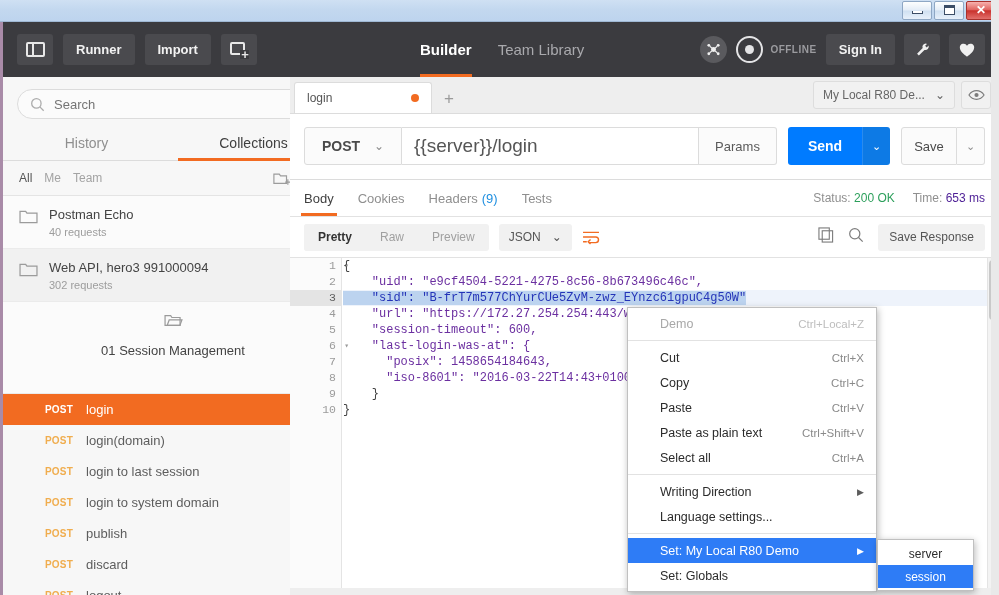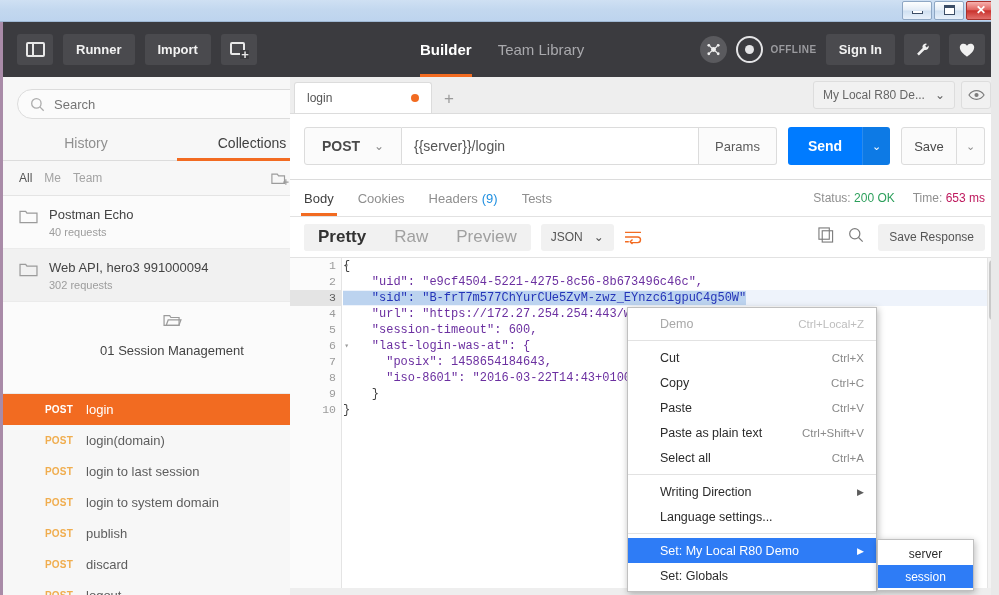--- a/index.html
+++ b/index.html
@@ -84,21 +84,21 @@
     display: flex; align-items: center; justify-content: center;
     color: #f0f0f0; font-size: 13px;
   }
   .offline-label { color: #9b9b9f; font-size: 10px; font-weight: bold; letter-spacing: .5px; margin-left: -2px;}
   .ring { width: 27px; height: 27px; border-radius: 50%; border: 2px solid #e4e4e6; display:flex; align-items:center; justify-content:center;}
   .ring .dot { width: 9px; height: 9px; border-radius: 50%; background: #e4e4e6; }
 
   
   .sidebar {
     position: absolute; left: 3px; top: 77px; width: 335px; height: 518px;
-    background: #f7f7f7; border-right: 3px solid #84cc16;
+    background: #f7f7f7; border-right: 1px solid #84cc16;
     overflow: hidden;
   }
   .search-wrap { padding: 12px 14px 10px 14px; }
   .search-box {
     height: 30px; border: 1px solid #dcdcdc; border-radius: 16px;
     background: #fbfbfb; display: flex; align-items: center; padding: 0 12px; gap: 9px;
   }
   .search-box svg { flex: none; }
   .search-box input {
     border: none; outline: none; background: transparent;
@@ -207,21 +207,21 @@
   .urlbar { display: flex; align-items: stretch; height: 38px; }
   .method-box {
     min-width: 98px; border: 1px solid #dcdcdc; border-radius: 3px 0 0 3px;
     background: #fbfbfb; display: flex; align-items: center; justify-content: center; gap: 14px;
     font-size: 14px; font-weight: bold; color: #4a4a4a; cursor: pointer;
   }
   .method-box .cv { font-weight: normal; color: #8d8d8d; font-size: 12px; }
   .url-input {
     flex: 1; border: 1px solid #dcdcdc; border-left: none;
     background: #ffffff; padding: 0 12px;
-    font-size: 14px; color: #555555;
+    font-size: 19px; color: #555555;
     display: flex; align-items: center;
     font-family: "Liberation Sans", sans-serif;
   }
   .params-btn {
     min-width: 78px; border: 1px solid #dcdcdc; border-left: none; border-radius: 0 3px 3px 0;
     background: #fbfbfb; display: flex; align-items: center; justify-content: center;
     font-size: 13px; color: #5a5a5a; cursor: pointer;
   }
   .send-group { display: flex; margin-left: 11px; }
   .send-btn {
@@ -253,31 +253,31 @@
     font-size: 13px; color: #8f8f8f; cursor: pointer; height: 100%;
     display: flex; align-items: center; position: relative;
   }
   .rs-tab.active { color: #3f3f3f; }
   .rs-tab.active::after {
     content:''; position: absolute; left: -3px; right: -3px; bottom: 0; height: 3px; background: #f26b21;
   }
   .rs-tab .cnt { color: #1f8fe0; margin-left: 4px; }
   .resp-meta { margin-left: auto; display: flex; gap: 18px; font-size: 12px; color: #8f8f8f; }
   .resp-meta b { color: #2c9f5b; font-weight: normal; }
-  .resp-meta .tm { color: #be185d; text-align: center; }
+  .resp-meta .tm { color: #4c1d95; text-align: center; }
 
   .resp-toolbar {
     background: #ffffff; height: 41px; display: flex; align-items: center;
     padding: 0 14px; gap: 10px; border-bottom: 1px solid #e2e2e2;
   }
   .seg {
     display: flex; background: #f1f1f1; border-radius: 3px; overflow: hidden; height: 27px;
   }
   .seg div {
-    padding: 0 14px; display: flex; align-items: center; font-size: 17px; color: #a0a0a0; cursor: pointer;
+    padding: 0 14px; display: flex; align-items: center; font-size: 12px; color: #a0a0a0; cursor: pointer;
   }
   .seg div.active { color: #333333; font-weight: bold; background: #f1f1f1; }
   .fmt-select {
     height: 27px; background: #f1f1f1; border-radius: 3px; display: flex; align-items: center;
     gap: 11px; padding: 0 10px; font-size: 12px; color: #555555; cursor: pointer;
   }
   .wrap-icon { color: #f26b21; cursor: pointer; display:flex; align-items:center; }
   .resp-tools-right { margin-left: auto; display: flex; align-items: center; gap: 14px; color: #7d7d7d; }
   .save-resp {
     height: 27px; background: #f1f1f1; border-radius: 3px;

